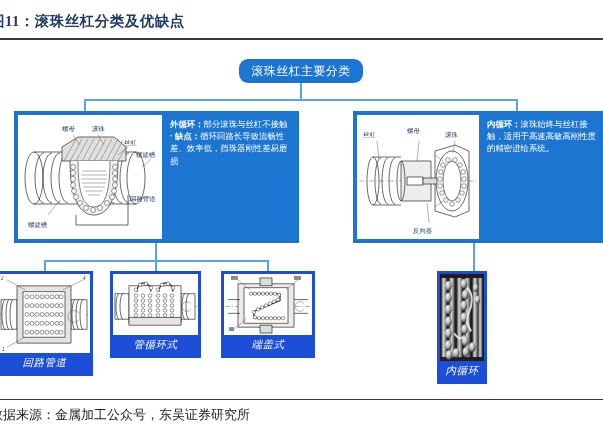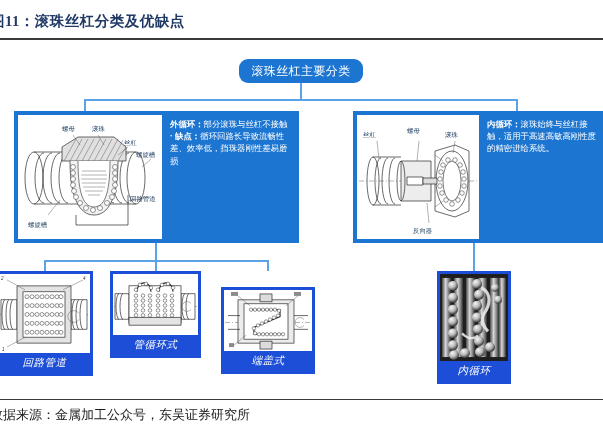--- a/index.html
+++ b/index.html
@@ -475,21 +475,21 @@
           <circle cx="59" cy="32" r="1.8"></circle>
         <circle cx="59" cy="37" r="1.8"></circle>
           <circle cx="59" cy="42" r="1.8"></circle>
       </g>
       <path class="ln-thin" d="M78 30 a5 5 0 1 0 0 6"></path>
     </svg>
   </div>
   <div class="card-label">管循环式</div>
 </div>
 
-<div class="card" style="left:221px; top:287px; width:94px; height:87px;">
+<div class="card" style="left:221px; top:271px; width:94px; height:87px;">
   <div class="card-img">
     <svg class="fig" viewBox="0 0 88 62" preserveAspectRatio="none">
       <path class="ln-thin" stroke-dasharray="5,2,1,2" d="M1 33 L86 33"></path>
       <g class="ln">
         <rect x="14" y="10" width="56" height="44" fill="#ececec"></rect>
         <rect x="20" y="14" width="44" height="36" fill="#ffffff"></rect>
         <rect x="36" y="4" width="12" height="8" fill="#dcdcdc"></rect>
         <rect x="36" y="52" width="12" height="8" fill="#dcdcdc"></rect>
 
         <path d="M26 20 L56 20 L56 27 L30 38 L30 45 L60 45" stroke-width="1.2" fill="none"></path>
@@ -530,21 +530,21 @@
         <path d="M80 30 a5 5 0 1 0 0 6"></path>
       </g>
       <rect x="7" y="2" width="7" height="4" fill="#8a8a8a"></rect>
       <rect x="70" y="2" width="7" height="4" fill="#8a8a8a"></rect>
       <rect x="5" y="54" width="5" height="4" fill="#8a8a8a"></rect>
     </svg>
   </div>
   <div class="card-label">端盖式</div>
 </div>
 
-<div class="card" style="left:437px; top:271px; width:74px; height:113px;">
+<div class="card" style="left:437px; top:271px; width:50px; height:113px;">
   <div class="card-img card-img-dark">
     <svg class="fig" viewBox="0 0 68 88" preserveAspectRatio="none">
       <defs>
         <radialGradient id="gball" cx="35%" cy="30%" r="70%">
           <stop offset="0%" stop-color="#f5f5f5"></stop>
           <stop offset="55%" stop-color="#b8b8b8"></stop>
           <stop offset="100%" stop-color="#3d3d3d"></stop>
         </radialGradient>
         <linearGradient id="gshaft" x1="0" y1="0" x2="1" y2="0">
           <stop offset="0%" stop-color="#4a4a4a"></stop>

